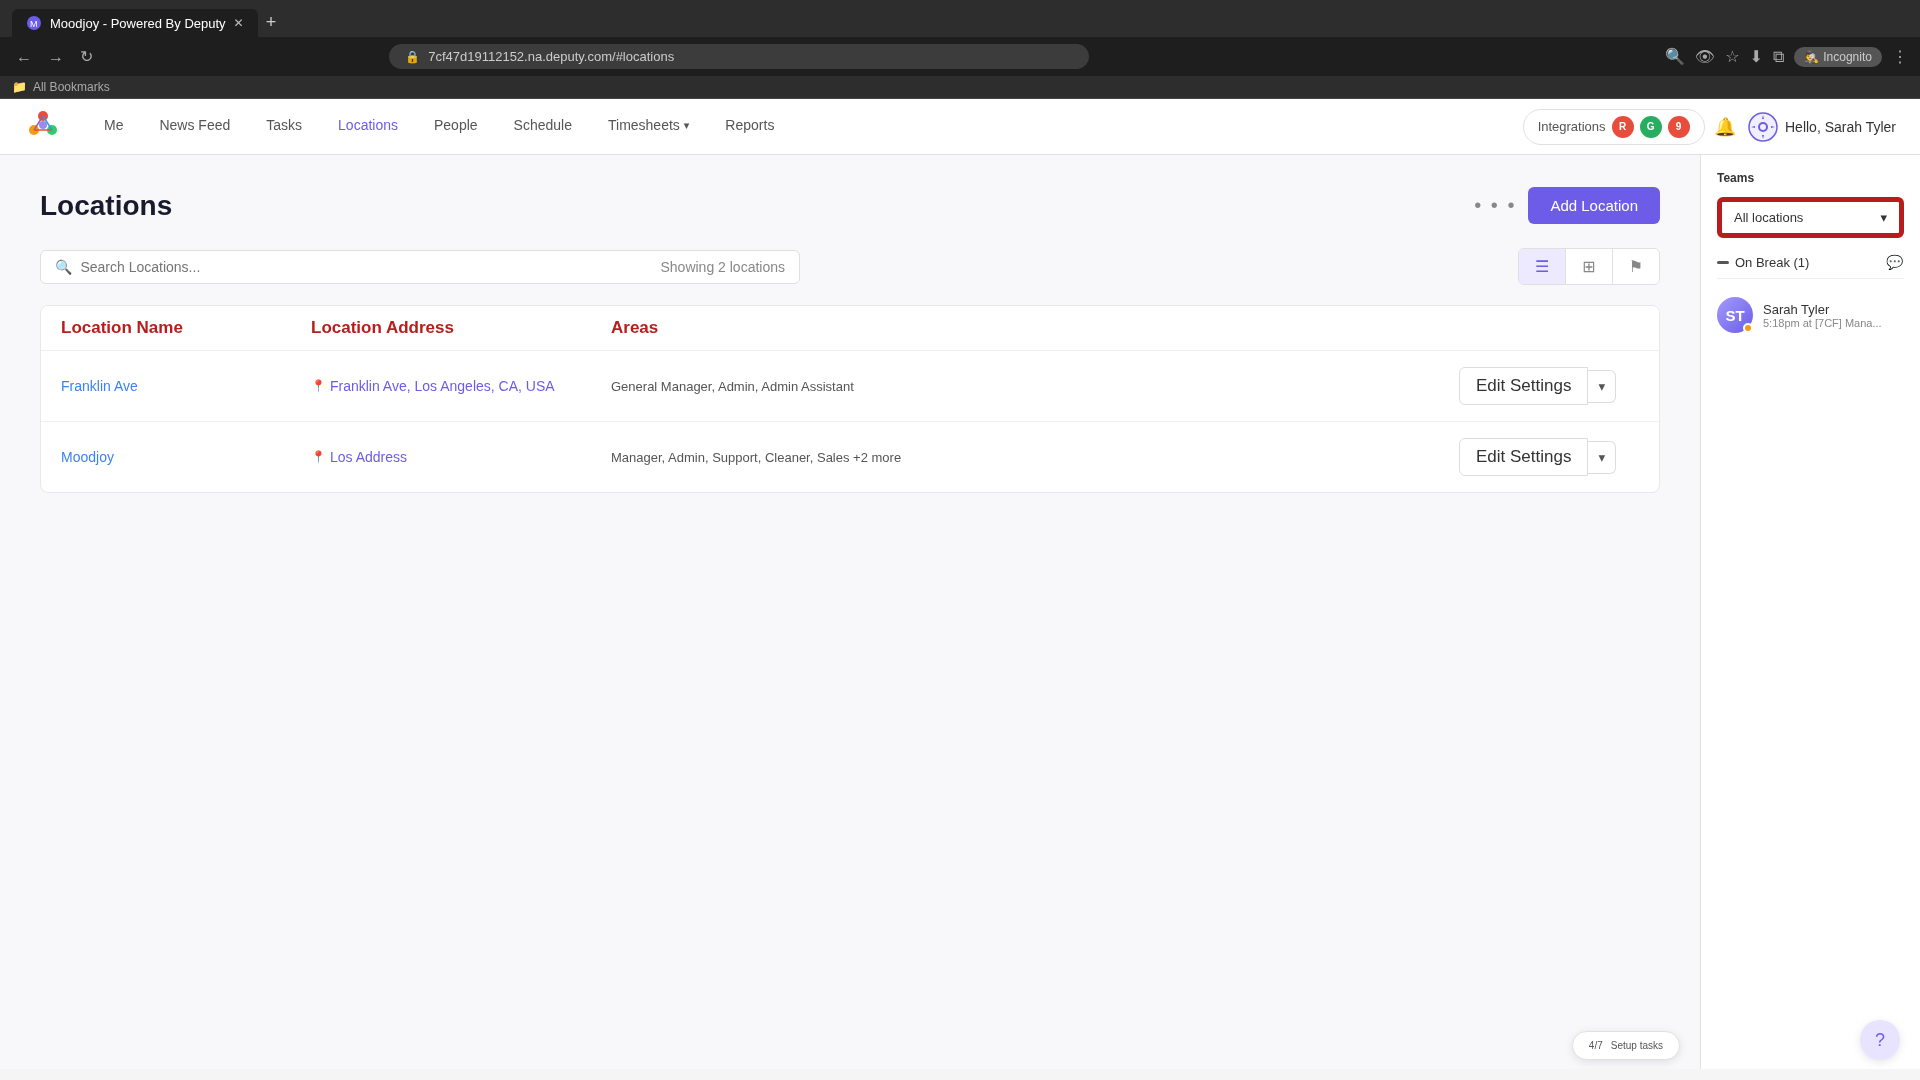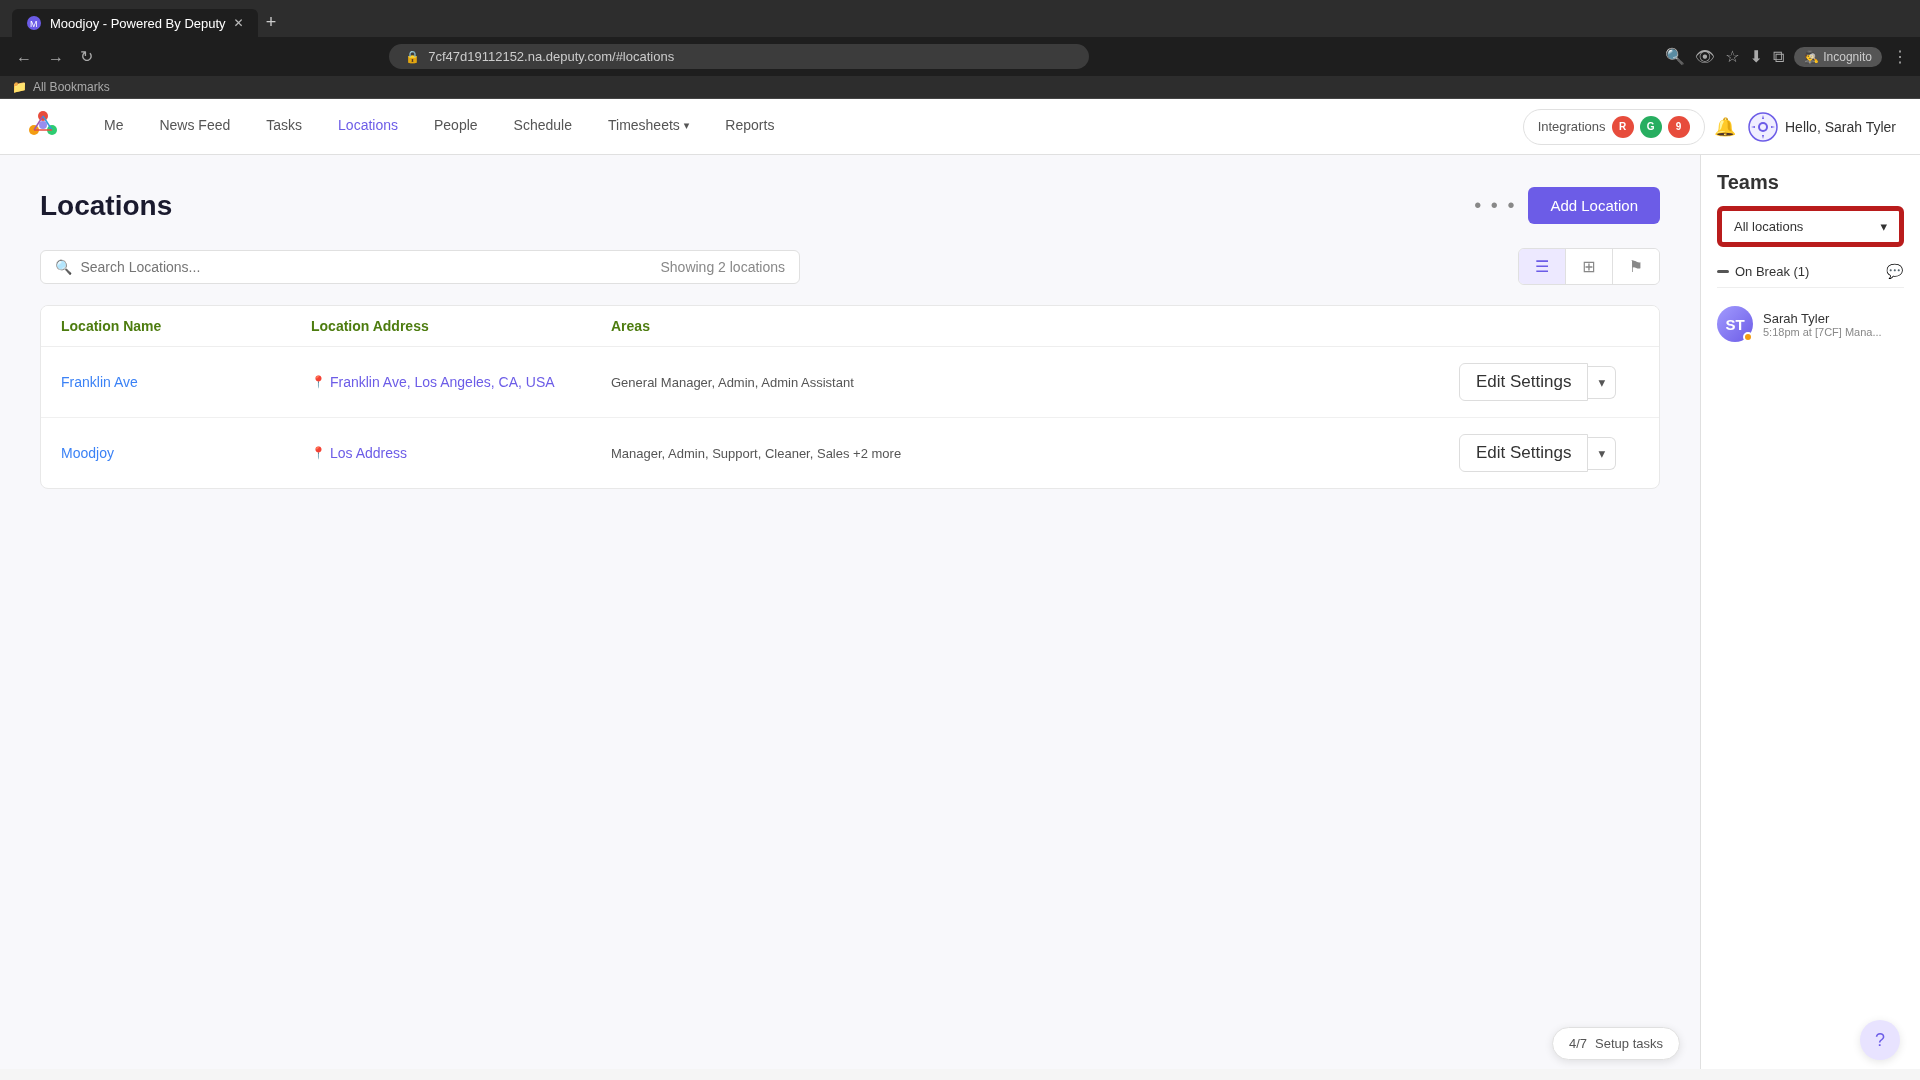--- a/index.html
+++ b/index.html
@@ -61,48 +61,48 @@
     .search-input { border: none; outline: none; font-size: 14px; color: #888; background: transparent; flex: 1; }
     .showing-count { font-size: 14px; color: #888; }
     .view-toggle-group { display: flex; border: 1px solid #e0e0e0; border-radius: 6px; overflow: hidden; }
     .view-toggle-btn { background: #fff; border: none; padding: 8px 16px; cursor: pointer; font-size: 16px; color: #888; border-right: 1px solid #e0e0e0; }
     .view-toggle-btn:last-child { border-right: none; }
     .view-toggle-btn.active { background: #ede9ff; color: #6c5ce7; }
 
     
     .locations-table { width: 100%; background: #fff; border-radius: 8px; border: 1px solid #e8e8e8; overflow: hidden; }
     .table-header { display: grid; grid-template-columns: 250px 300px 1fr 180px; padding: 12px 20px; background: #fff; border-bottom: 1px solid #eee; }
-    .col-header { font-size: 14px; font-weight: 600; color: #4d7c0f; text-transform: none; }
+    .col-header { font-size: 17px; font-weight: 600; color: #b91c1c; text-transform: none; }
     .table-row { display: grid; grid-template-columns: 250px 300px 1fr 180px; padding: 16px 20px; border-bottom: 1px solid #f0f0f0; align-items: center; }
     .table-row:last-child { border-bottom: none; }
     .location-name { font-size: 14px; color: #3b82f6; font-weight: 500; }
     .location-address { font-size: 14px; color: #6c5ce7; display: flex; align-items: center; gap: 4px; }
     .pin-icon { font-size: 12px; }
     .areas-text { font-size: 13px; color: #555; }
     .action-group { display: flex; align-items: center; gap: 0; }
     .edit-settings-btn { background: #fff; border: 1px solid #ddd; border-radius: 6px 0 0 6px; padding: 8px 16px; font-size: 17px; color: #333; cursor: pointer; }
     .edit-settings-dropdown { background: #fff; border: 1px solid #ddd; border-left: none; border-radius: 0 6px 6px 0; padding: 8px 10px; cursor: pointer; color: #555; display: flex; align-items: center; }
 
     
     .teams-panel { width: 220px; background: #fff; border-left: 1px solid #e0e0e0; padding: 16px; overflow-y: auto; }
-    .teams-title { font-size: 20px; font-weight: 600; color: #333; margin-bottom: 12px; }
+    .teams-title { font-size: 12px; font-weight: 600; color: #333; margin-bottom: 12px; }
     .teams-dropdown { width: 100%; background: #fff; border: 5px solid #b91c1c; border-radius: 6px; padding: 8px 12px; font-size: 13px; color: #333; display: flex; align-items: center; justify-content: space-between; cursor: pointer; margin-bottom: 16px; }
     .on-break-header { display: flex; align-items: center; gap: 6px; font-size: 13px; font-weight: 500; color: #333; margin-bottom: 10px; padding-bottom: 8px; border-bottom: 1px solid #eee; }
     .break-indicator { width: 12px; height: 3px; background: #555; border-radius: 2px; }
     .chat-icon { margin-left: auto; color: #aaa; font-size: 14px; cursor: pointer; }
     .team-member { display: flex; align-items: center; gap: 10px; padding: 8px 0; }
     .member-avatar { width: 36px; height: 36px; border-radius: 50%; position: relative; }
     .avatar-img { width: 36px; height: 36px; border-radius: 50%; background: linear-gradient(135deg, #a29bfe, #6c5ce7); display: flex; align-items: center; justify-content: center; color: #fff; font-size: 15px; font-weight: bold; }
     .status-dot { width: 10px; height: 10px; border-radius: 50%; background: #f39c12; border: 2px solid #fff; position: absolute; bottom: 0; right: 0; }
     .member-info { flex: 1; }
     .member-name { font-size: 13px; font-weight: 500; color: #333; }
     .member-status { font-size: 11px; color: #888; }
 
     
-    .setup-tasks { position: fixed; bottom: 20px; right: 240px; background: #fff; border: 1px solid #e0e0e0; border-radius: 20px; padding: 8px 16px; display: flex; align-items: center; gap: 8px; font-size: 13px; color: #555; box-shadow: 0 2px 8px rgba(0,0,0,0.1); }
+    .setup-tasks { position: fixed; bottom: 20px; right: 240px; background: #fff; border: 1px solid #e0e0e0; border-radius: 20px; padding: 8px 16px; display: flex; align-items: center; gap: 8px; font-size: 10px; color: #555; box-shadow: 0 2px 8px rgba(0,0,0,0.1); }
     .help-btn { position: fixed; bottom: 20px; right: 20px; width: 40px; height: 40px; background: #e8e3ff; border-radius: 50%; display: flex; align-items: center; justify-content: center; font-size: 18px; color: #6c5ce7; cursor: pointer; box-shadow: 0 2px 8px rgba(0,0,0,0.1); }
 
     .colorful-logo { display: inline-block; width: 38px; height: 38px; }
   </style>
 </head>
 <body>
 
 <div class="browser-chrome">
   <div class="browser-tabs">
     <div class="browser-tab active">

